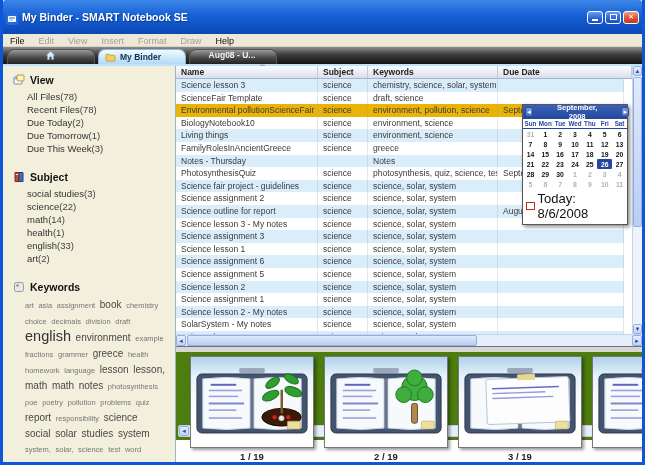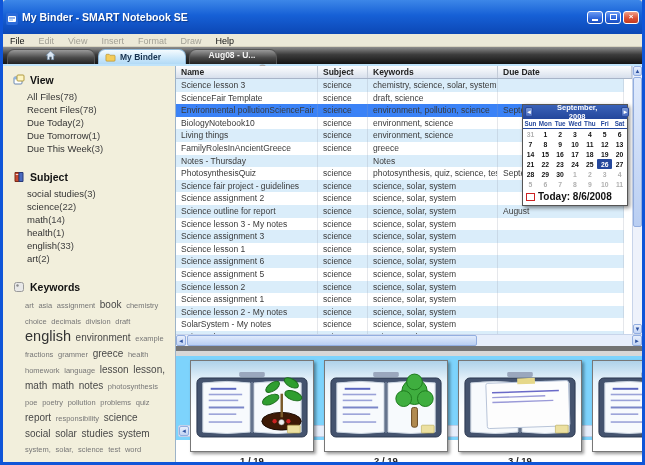--- a/index.html
+++ b/index.html
@@ -50,32 +50,32 @@
   .kw3 { font-size:14.5px; color:#333; }
   
   .main { position:relative; flex:1; background:#fff; overflow:hidden; }
   .tbl-head { display:grid; grid-template-columns:142px 50px 130px 1fr; height:13px; width:456px;
     background:linear-gradient(180deg,#fdfdfe,#e3e9f2 70%,#d7dfec); border-bottom:1px solid #a8b4c8; }
   .tbl-head .hc { font-size:8.5px; font-weight:bold; color:#222; padding:1px 0 0 5px; border-right:1px solid #c4ccd8;
     white-space:nowrap; overflow:hidden; }
   .tbl-rows { width:448px; height:255px; overflow:hidden; }
   .trow { display:grid; grid-template-columns:142px 50px 130px 1fr; height:12.6px; }
   .trow.alt { background:#daedfa; }
-  .trow.sel { background:#3b82f6; }
+  .trow.sel { background:#eab308; }
   .trow .tc { font-size:8.5px; color:#3a3a3a; padding:1px 0 0 5px; border-right:1px solid rgba(150,160,175,.25);
     white-space:nowrap; overflow:hidden; }
   
   .vscroll { position:absolute; top:0; right:0; width:10px; height:268px; background:#eef2fb; border-left:1px solid #c8d4ea; }
   .hscroll { position:absolute; top:268px; left:0; width:466px; height:12px; background:#e7eefb; border-top:1px solid #c8d4ea; }
   .sc-btn { position:absolute; background:linear-gradient(180deg,#e8effc,#c2d4f4); border:1px solid #93aee0;
     border-radius:2px; color:#2b50a0; font-size:6px; line-height:1; display:flex; align-items:center; justify-content:center; }
   .sc-thumb { position:absolute; background:linear-gradient(180deg,#dfeafc,#b9cef2); border:1px solid #93aee0; border-radius:2px; }
   
-  .thumbpanel { position:absolute; top:280px; left:0; width:466px; height:94px; background:#7dd3fc;
-    border-top:5px solid #737373; }
+  .thumbpanel { position:absolute; top:280px; left:0; width:466px; height:94px; background:#4d7c0f;
+    border-top:1px solid #737373; }
   .thumbpanel::before { content:""; position:absolute; top:0; left:0; right:0; height:5px; background:#d7d7d7; }
   .thumb-card { position:absolute; top:9px; width:124px; height:92px;
     background:linear-gradient(180deg,#aed2ea 0%,#e8f3fb 22%,#ffffff 60%); border:1px solid #777;
     box-shadow:2px 2px 3px rgba(0,0,0,.4); display:flex; align-items:center; justify-content:center; }
   .thumb-label { position:absolute; top:104px; width:124px; text-align:center; font-size:9.5px; font-weight:bold; color:#222; }
   .panel-scroll { position:absolute; left:2px; right:2px; bottom:3px; height:12px; background:#e7eefb;
     border:1px solid #c2cfe8; border-radius:2px; }
   
   .calendar { position:absolute; left:519px; top:104px; width:106px; background:#fff; border:1px solid #555;
     box-shadow:2px 2px 4px rgba(0,0,0,.45); z-index:20; }
@@ -85,21 +85,21 @@
   .cal-nav { width:13px; height:10px; background:linear-gradient(180deg,#7c9ad8,#4a6cc0); border:1px solid #2a4a9a;
     border-radius:2px; color:#fff; font-size:6px; display:flex; align-items:center; justify-content:center; }
   .cal-days { display:grid; grid-template-columns:repeat(7,1fr); border-bottom:1px solid #24479c; }
   .cal-days .dh { font-size:6.3px; font-weight:bold; color:#24479c; text-align:center; padding:1px 0; }
   .cal-grid { display:grid; grid-template-columns:repeat(7,1fr); }
   .cal-cell { font-size:6.8px; font-weight:bold; color:#111; text-align:center; padding:1.5px 0; }
   .cal-cell.muted { color:#b0b0b0; }
   .cal-cell.selected { background:#24479c; color:#fff; border-radius:1px; }
   .cal-foot { display:flex; align-items:center; gap:3px; padding:2px 3px 3px 3px; }
   .today-box { width:9px; height:8px; border:1px solid #cc2222; background:#fff; display:inline-block; }
-  .cal-foot span.txt { font-size:10px; font-weight:bold; color:#111; }
+  .cal-foot span.txt { font-size:13px; font-weight:normal; color:#111; }
 </style>
 </head>
 <body>
 
 <div class="window">
 
   <div class="titlebar">
     <span class="app-icon">
       <svg viewBox="0 0 12 12">
           <rect x="0" y="0" width="12" height="12" rx="2" fill="#2a6ad8"></rect>

